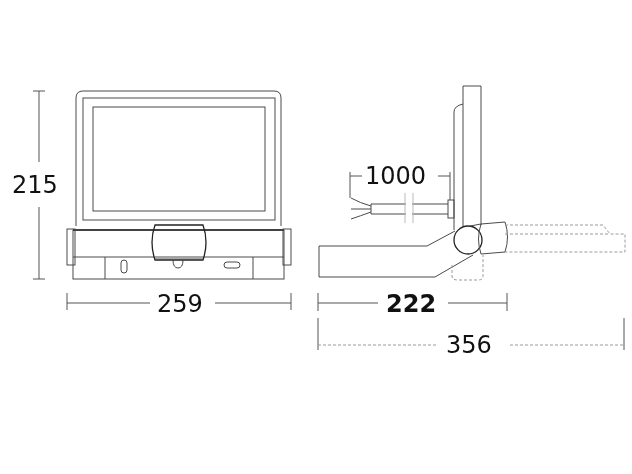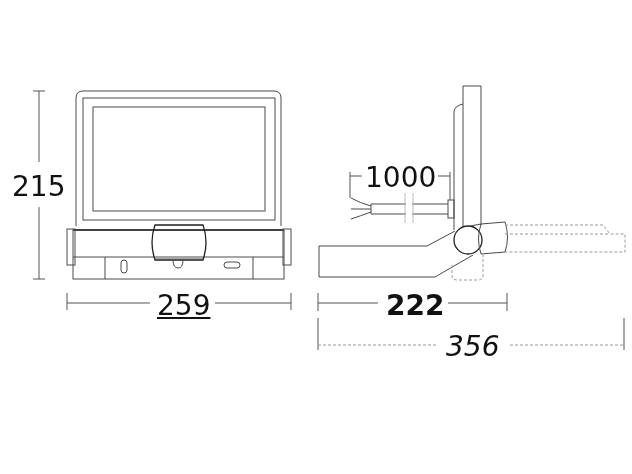--- a/index.html
+++ b/index.html
@@ -1,21 +1,21 @@
 <!DOCTYPE html>
 <html><head>
   <meta charset="utf-8">
   <style>
     html, body { margin: 0; padding: 0; background: #ffffff; }
     body { width: 632px; height: 474px; overflow: hidden; position: relative; }
     .canvas { position: absolute; left: 0; top: 0; width: 632px; height: 474px; }
     .dim-label {
       position: absolute;
       font-family: "DejaVu Sans", sans-serif;
-      font-size: 28px;
+      font-size: 24px;
       color: #111111;
       line-height: 1;
       background: #ffffff;
       padding: 0 2px;
       white-space: nowrap;
     }
     svg { position: absolute; left: 0; top: 0; }
     .ln { stroke: #4a4a4a; stroke-width: 1; fill: none; }
     .ln2 { stroke: #222222; stroke-width: 1.3; fill: none; }
     .dim { stroke: #555555; stroke-width: 1; fill: none; }
@@ -122,18 +122,18 @@
       <g>
         <line class="dim" x1="318" y1="318" x2="318" y2="350"></line>
         <line class="dim" x1="624" y1="318" x2="624" y2="350"></line>
         <line class="dash" x1="318" y1="345" x2="438" y2="345"></line>
         <line class="dash" x1="510" y1="345" x2="624" y2="345"></line>
       </g>
     </g>
   </svg>
 
   <div class="dim-label" style="left:10px; top:173px;">215</div>
-  <div class="dim-label" style="left:155px; top:292px;text-decoration:underline;">259</div>
+  <div class="dim-label" style="left:155px; top:292px;">259</div>
   <div class="dim-label" style="left:363px; top:164px;">1000</div>
   <div class="dim-label" style="left:384px; top:292px;font-weight:bold;">222</div>
-  <div class="dim-label" style="left:444px; top:333px;font-style:italic;">356</div>
+  <div class="dim-label" style="left:444px; top:333px;">356</div>
 
 </div>
 
 </body></html>

